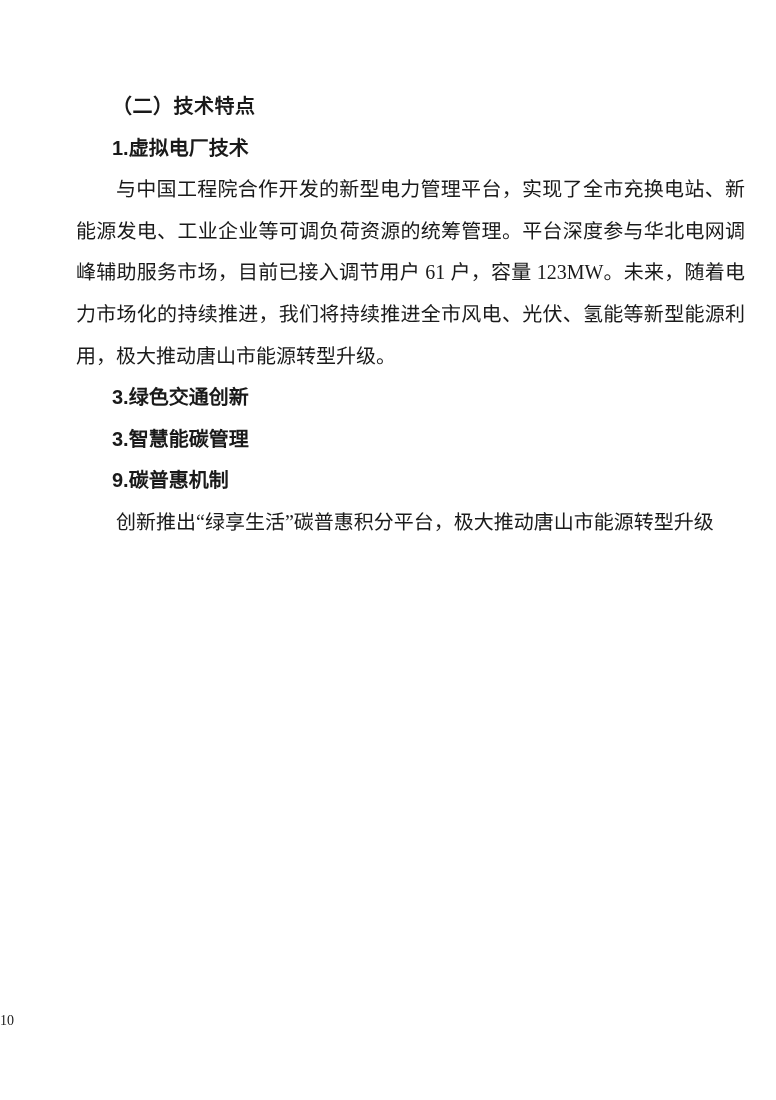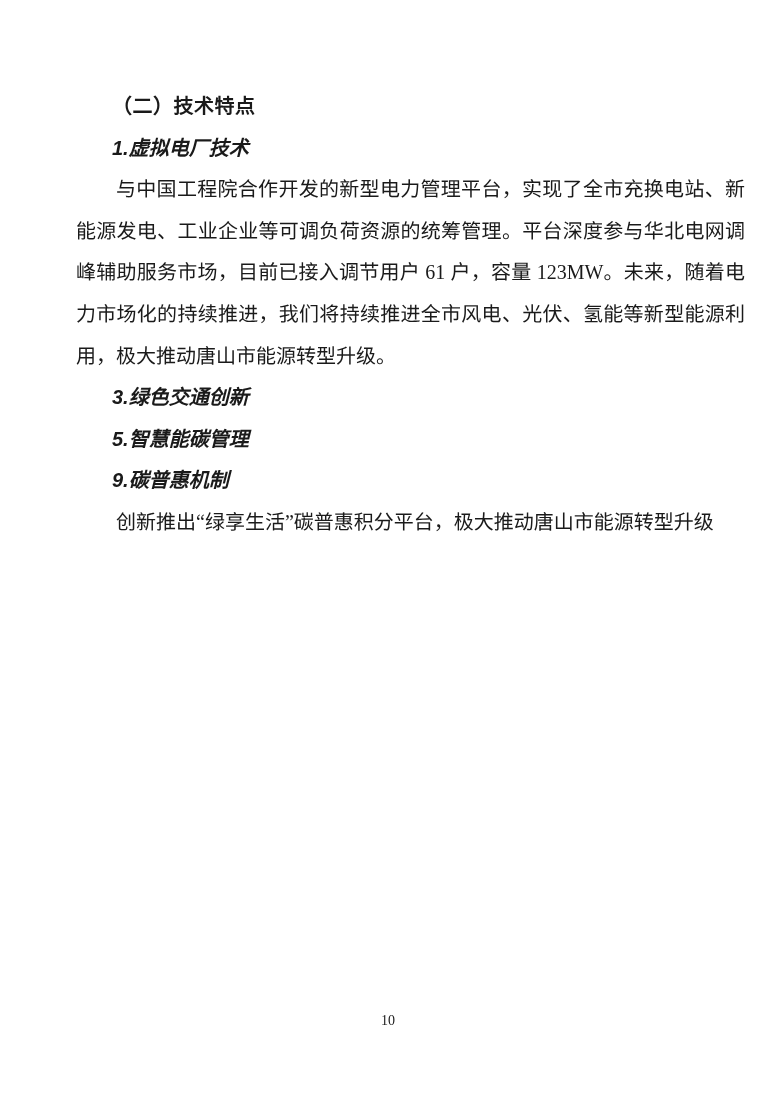--- a/index.html
+++ b/index.html
@@ -26,52 +26,50 @@
     line-height: 41.6px;
     text-indent: 1.8em;
     letter-spacing: 0.5px;
   }
   .sub-heading {
     font-family: "Liberation Sans", "DejaVu Sans", sans-serif;
     font-weight: 700;
     font-size: 20px;
     line-height: 41.6px;
     text-indent: 1.8em;
-    font-style: italic;
   }
   .body-para {
     text-align: justify;
     text-justify: inter-character;
     text-indent: 2em;
     font-size: 20px;
     line-height: 41.6px;
   }
   .page-number {
     position: absolute;
     left: 0;
     right: 0;
     top: 1012px;
-    text-align: center;
     font-size: 14px;
     line-height: 18px;
     font-family: "Liberation Serif", "DejaVu Serif", serif;
     color: #1a1a1a;
   }
 </style>
 </head>
 <body>
 
 <div class="page">
 
   <h2 class="sec-heading">（二）技术特点</h2>
 
   <h3 class="sub-heading">1.虚拟电厂技术</h3>
   <p class="body-para">与中国工程院合作开发的新型电力管理平台，实现了全市充换电站、新能源发电、工业企业等可调负荷资源的统筹管理。平台深度参与华北电网调峰辅助服务市场，目前已接入调节用户 61 户，容量 123MW。未来，随着电力市场化的持续推进，我们将持续推进全市风电、光伏、氢能等新型能源利用，极大推动唐山市能源转型升级。</p>
 
   <h3 class="sub-heading">3.绿色交通创新</h3>
 
-  <h3 class="sub-heading">5.智慧能碳管理</h3>
+  <h3 class="sub-heading">3.智慧能碳管理</h3>
 
   <h3 class="sub-heading">9.碳普惠机制</h3>
   <p class="body-para">创新推出“绿享生活”碳普惠积分平台，极大推动唐山市能源转型升级</p>
 
   <div class="page-number">10</div>
 </div>
 
 </body></html>

